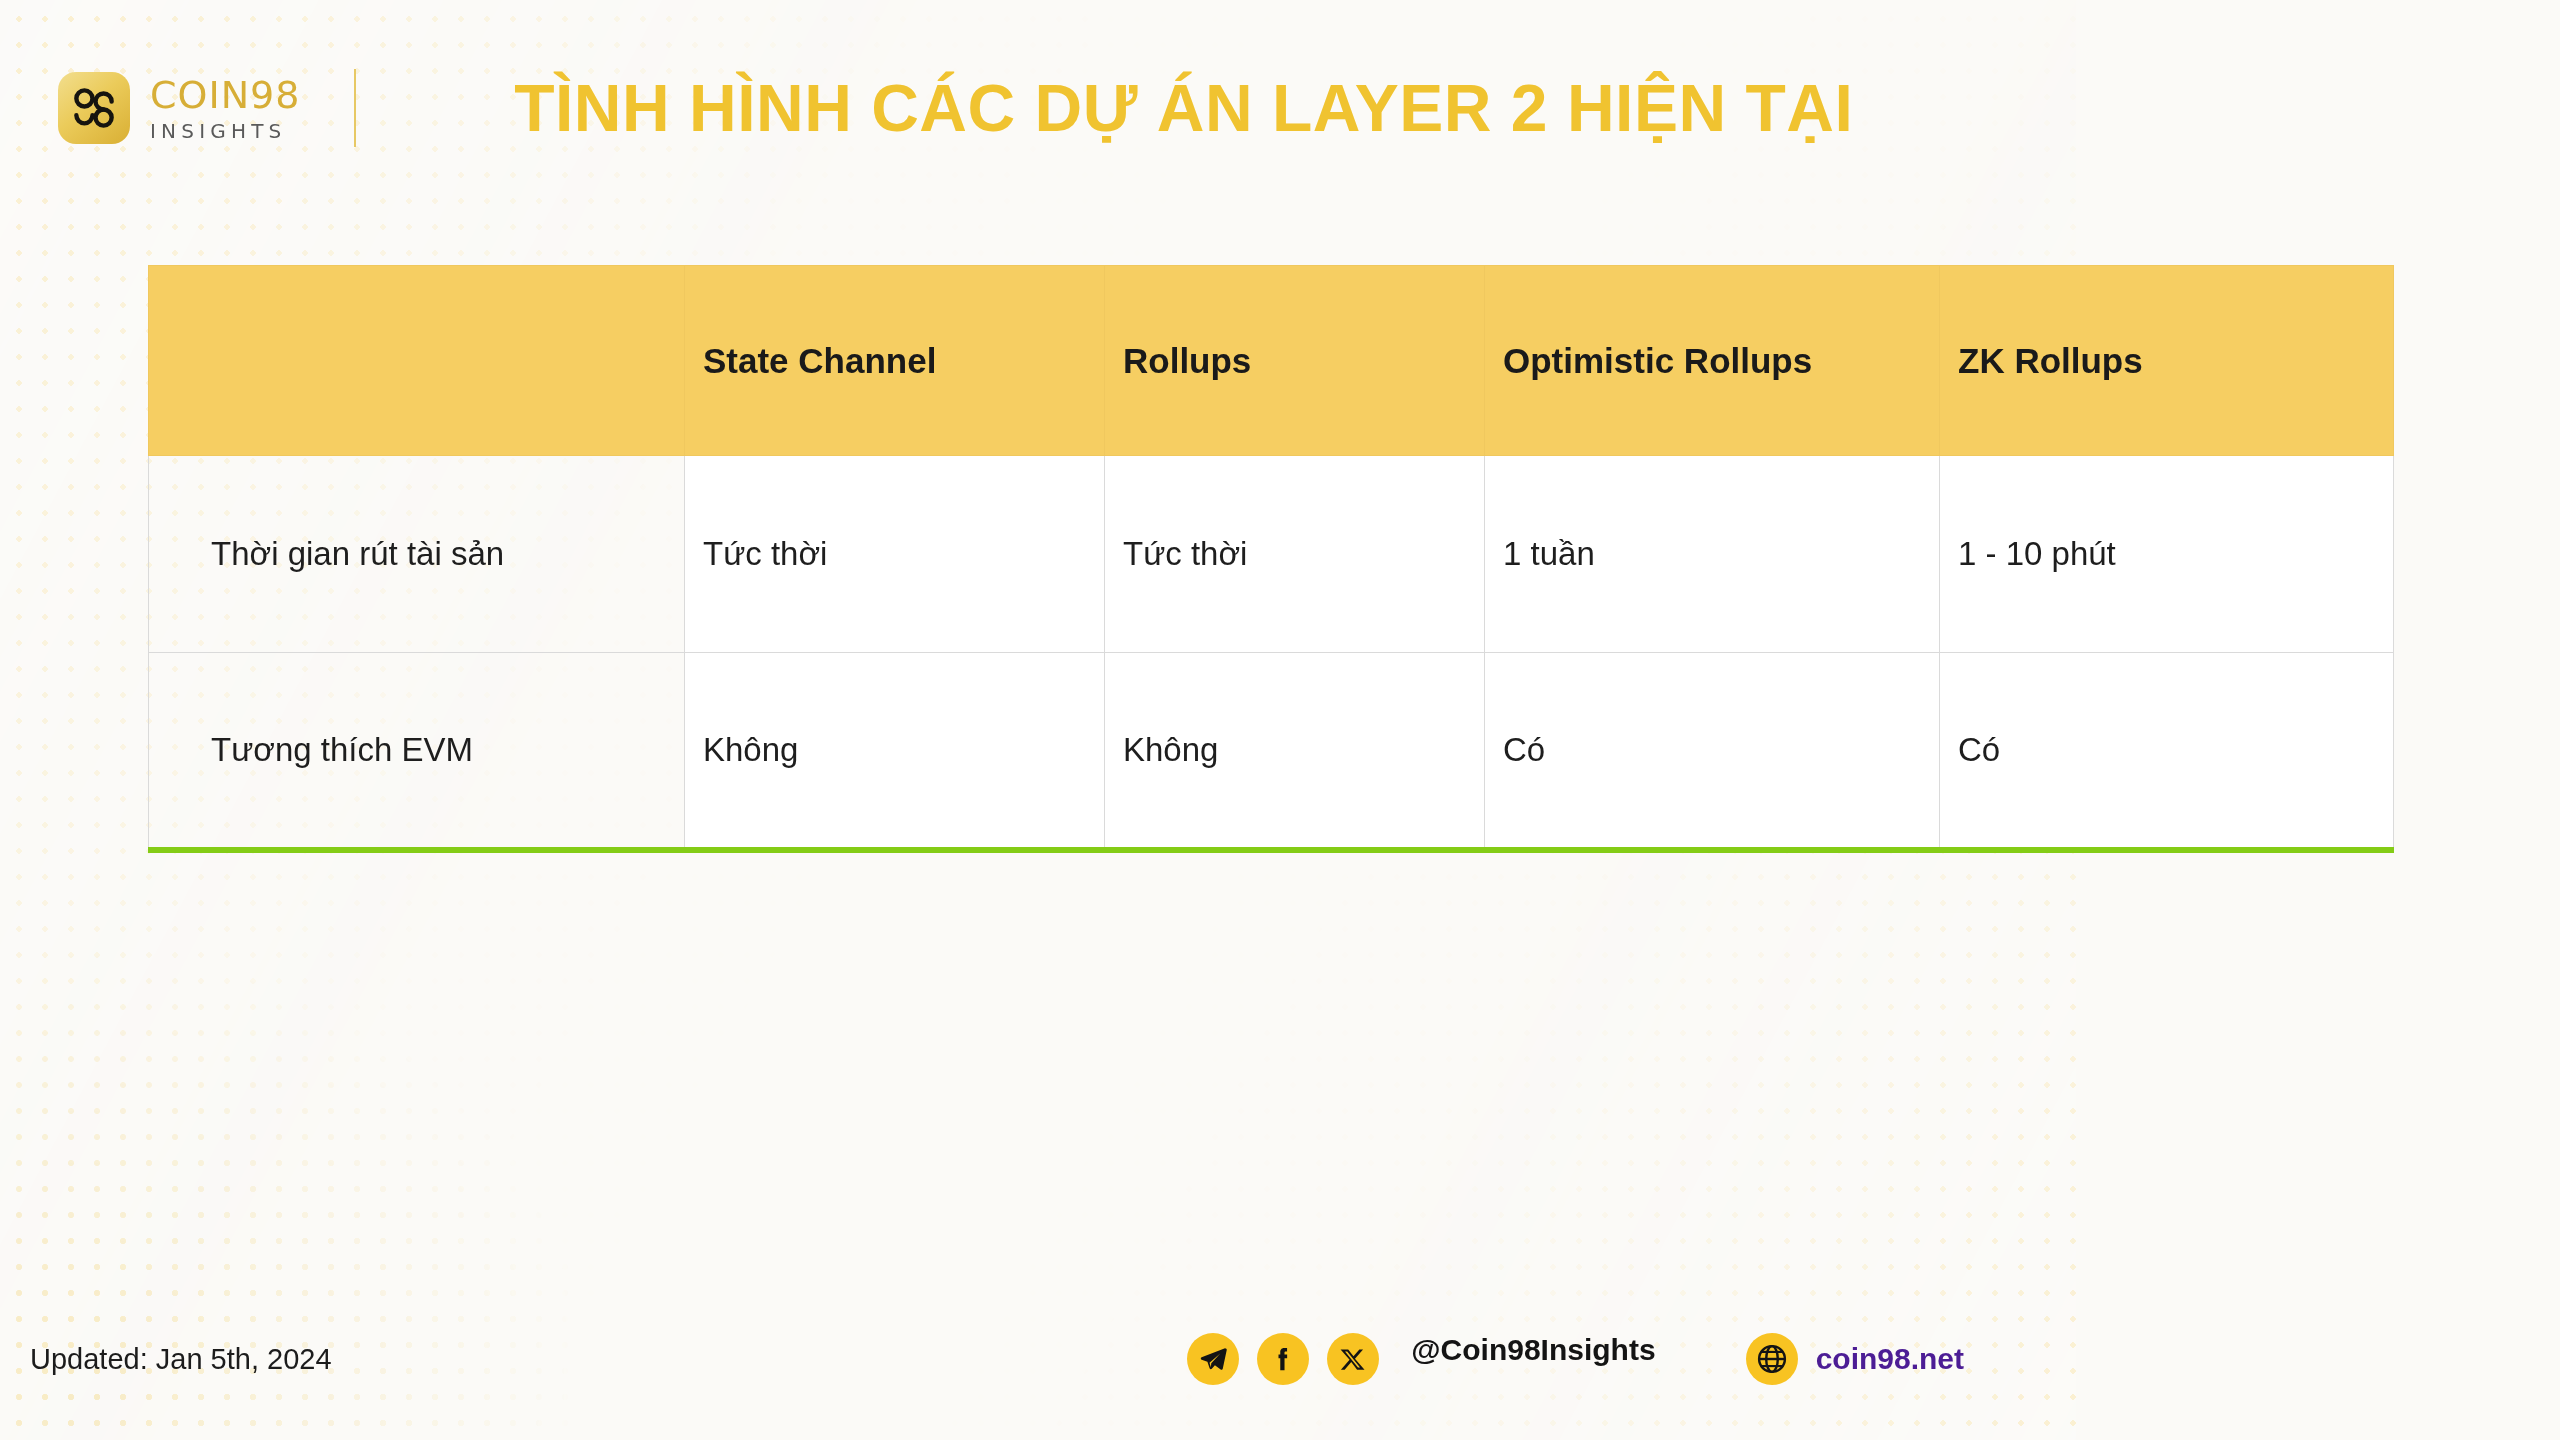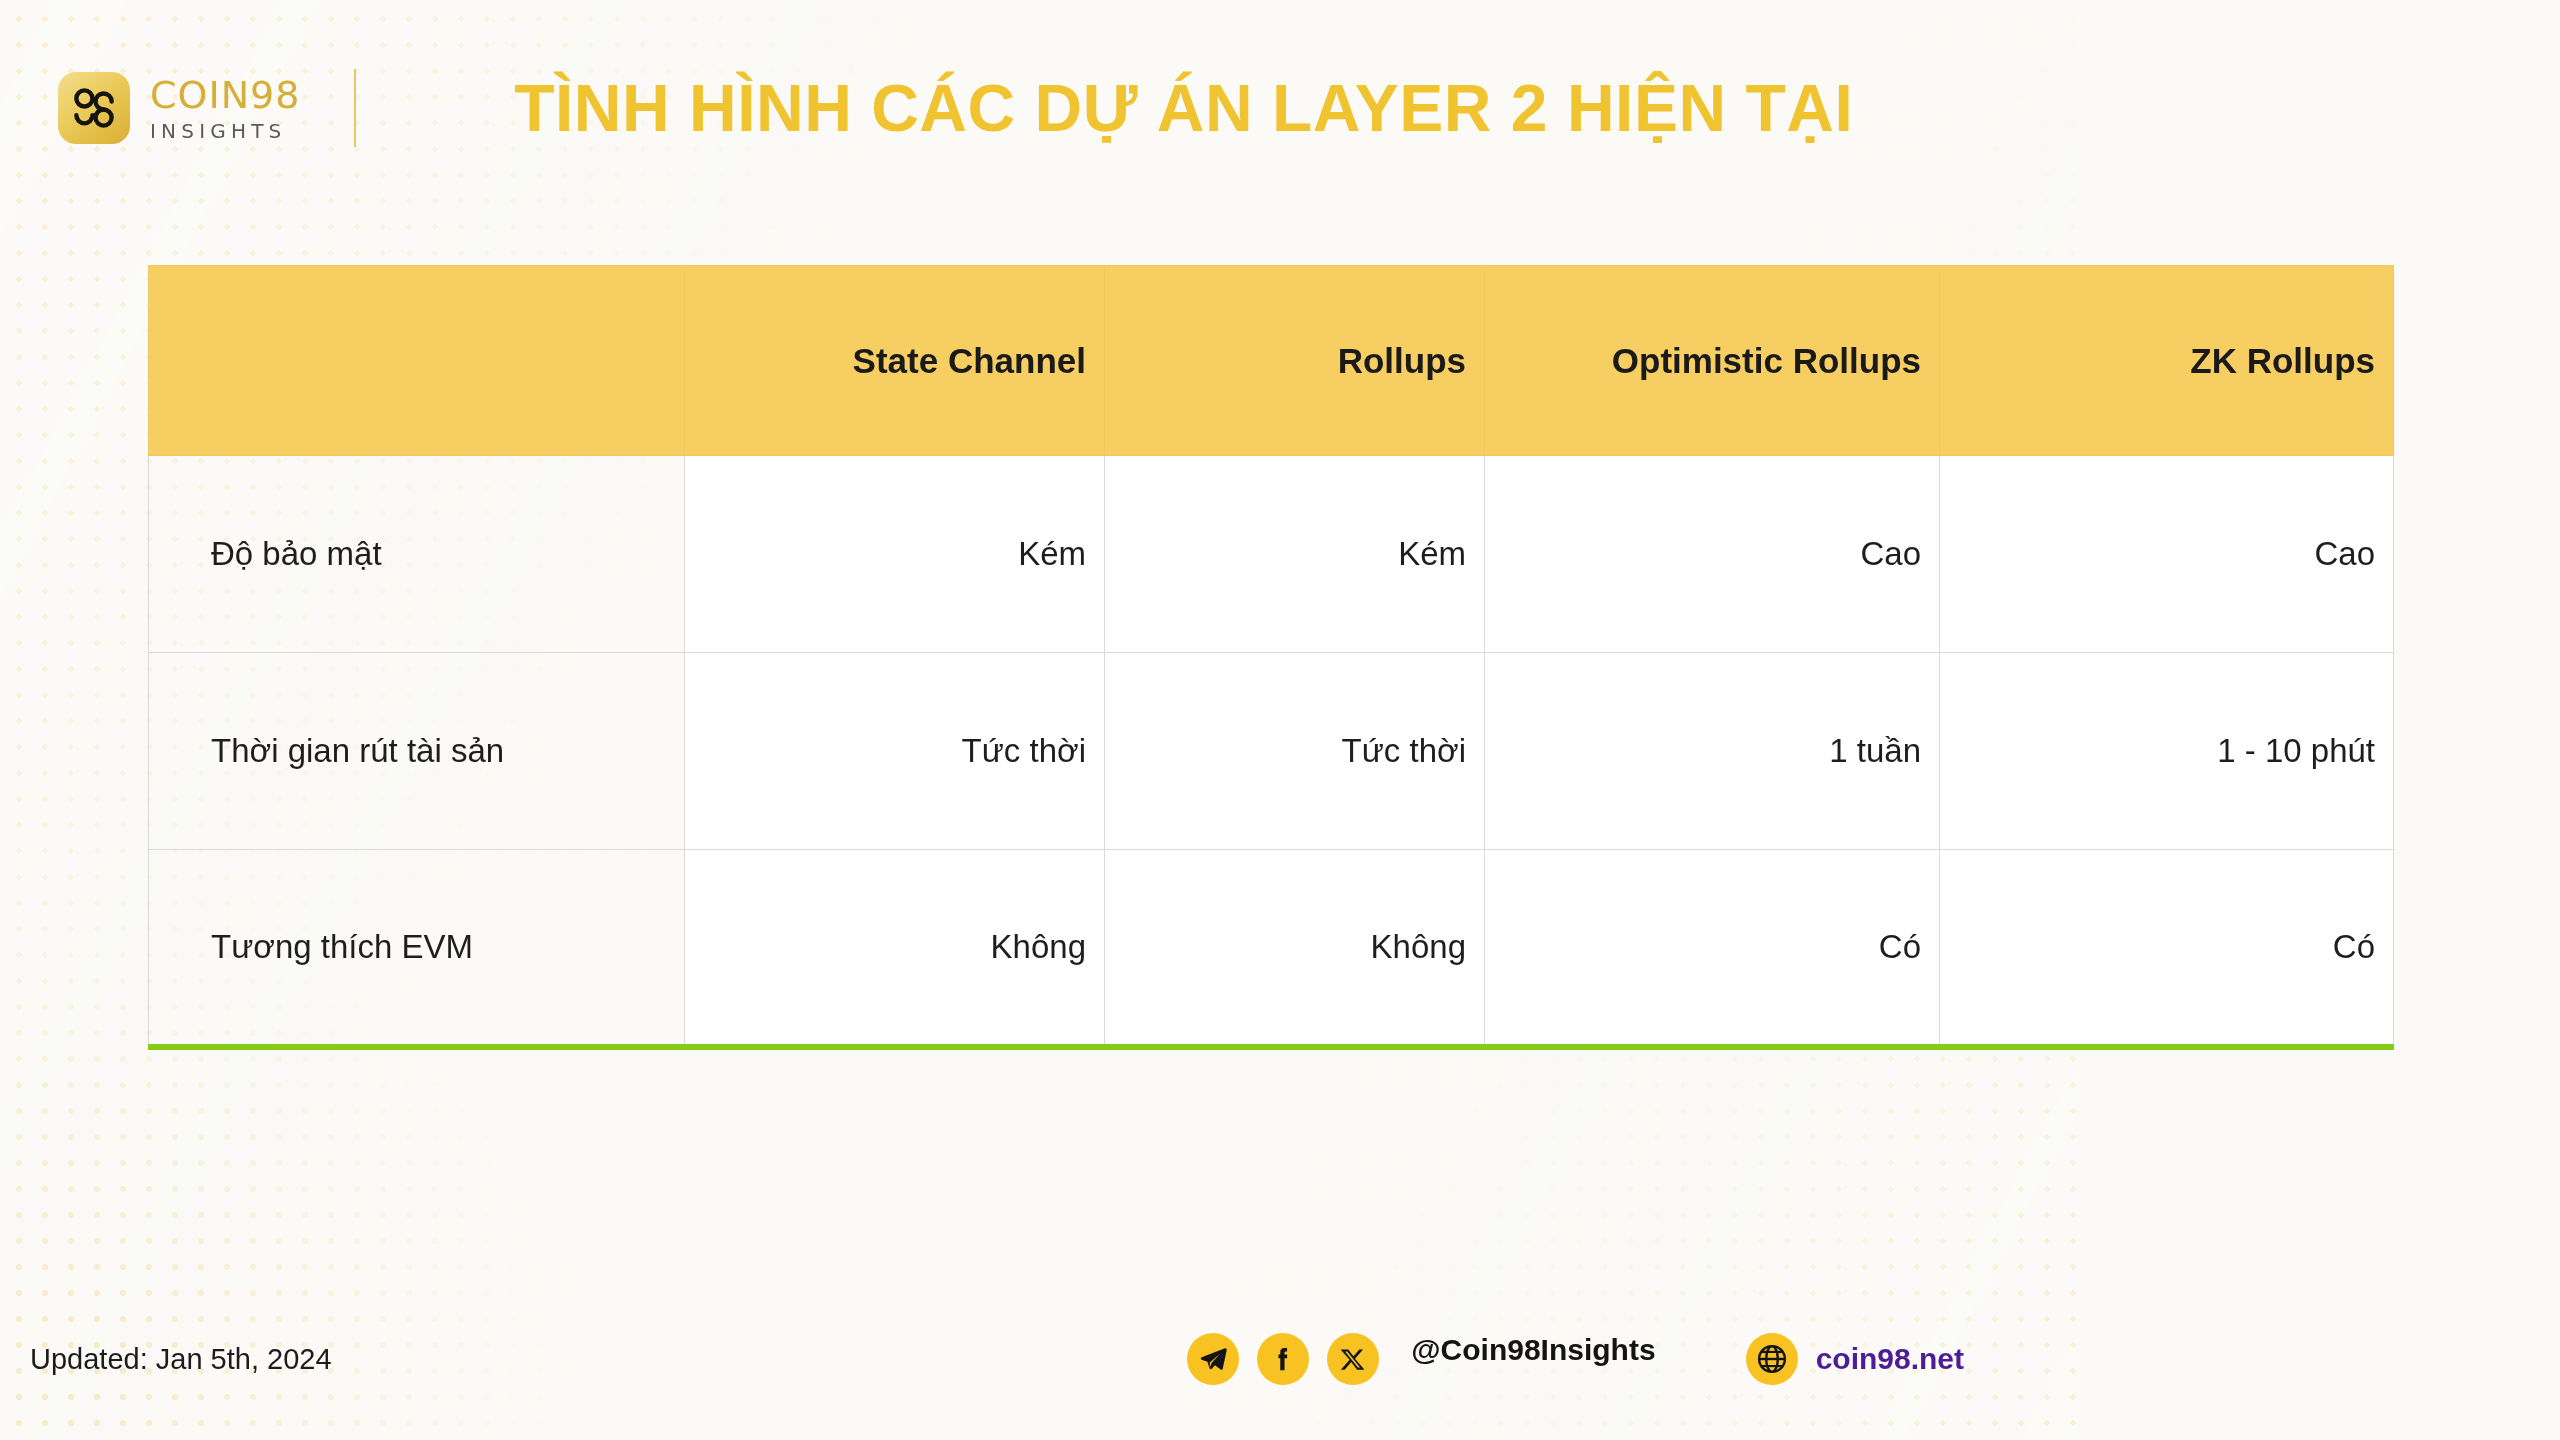--- a/index.html
+++ b/index.html
@@ -110,21 +110,21 @@
     width: 2245px;
   }
   table {
     width: 100%;
     border-collapse: collapse;
     table-layout: fixed;
     background: transparent;
   }
   th, td {
     border: 1px solid #DADADA;
-    text-align: right;
+    text-align: left;
     vertical-align: middle;
     font-family: "Liberation Sans", sans-serif;
   }
   thead th {
     background: #F6CE62;
     border-color: #F0C85E;
     height: 190px;
     font-size: 35px;
     font-weight: bold;
     color: #1A1A1A;
@@ -243,27 +243,20 @@
         <tr>
           <th class="corner"></th>
           <th>State Channel</th>
           <th>Rollups</th>
           <th>Optimistic Rollups</th>
           <th>ZK Rollups</th>
         </tr>
       </thead>
       <tbody>
         <tr>
-          <td class="rowhead">Độ bảo mật</td>
-          <td>Kém</td>
-          <td>Kém</td>
-          <td>Cao</td>
-          <td>Cao</td>
-        </tr>
-        <tr>
           <td class="rowhead">Thời gian rút tài sản</td>
           <td>Tức thời</td>
           <td>Tức thời</td>
           <td>1 tuần</td>
           <td>1 - 10 phút</td>
         </tr>
         <tr>
           <td class="rowhead">Tương thích EVM</td>
           <td>Không</td>
           <td>Không</td>

